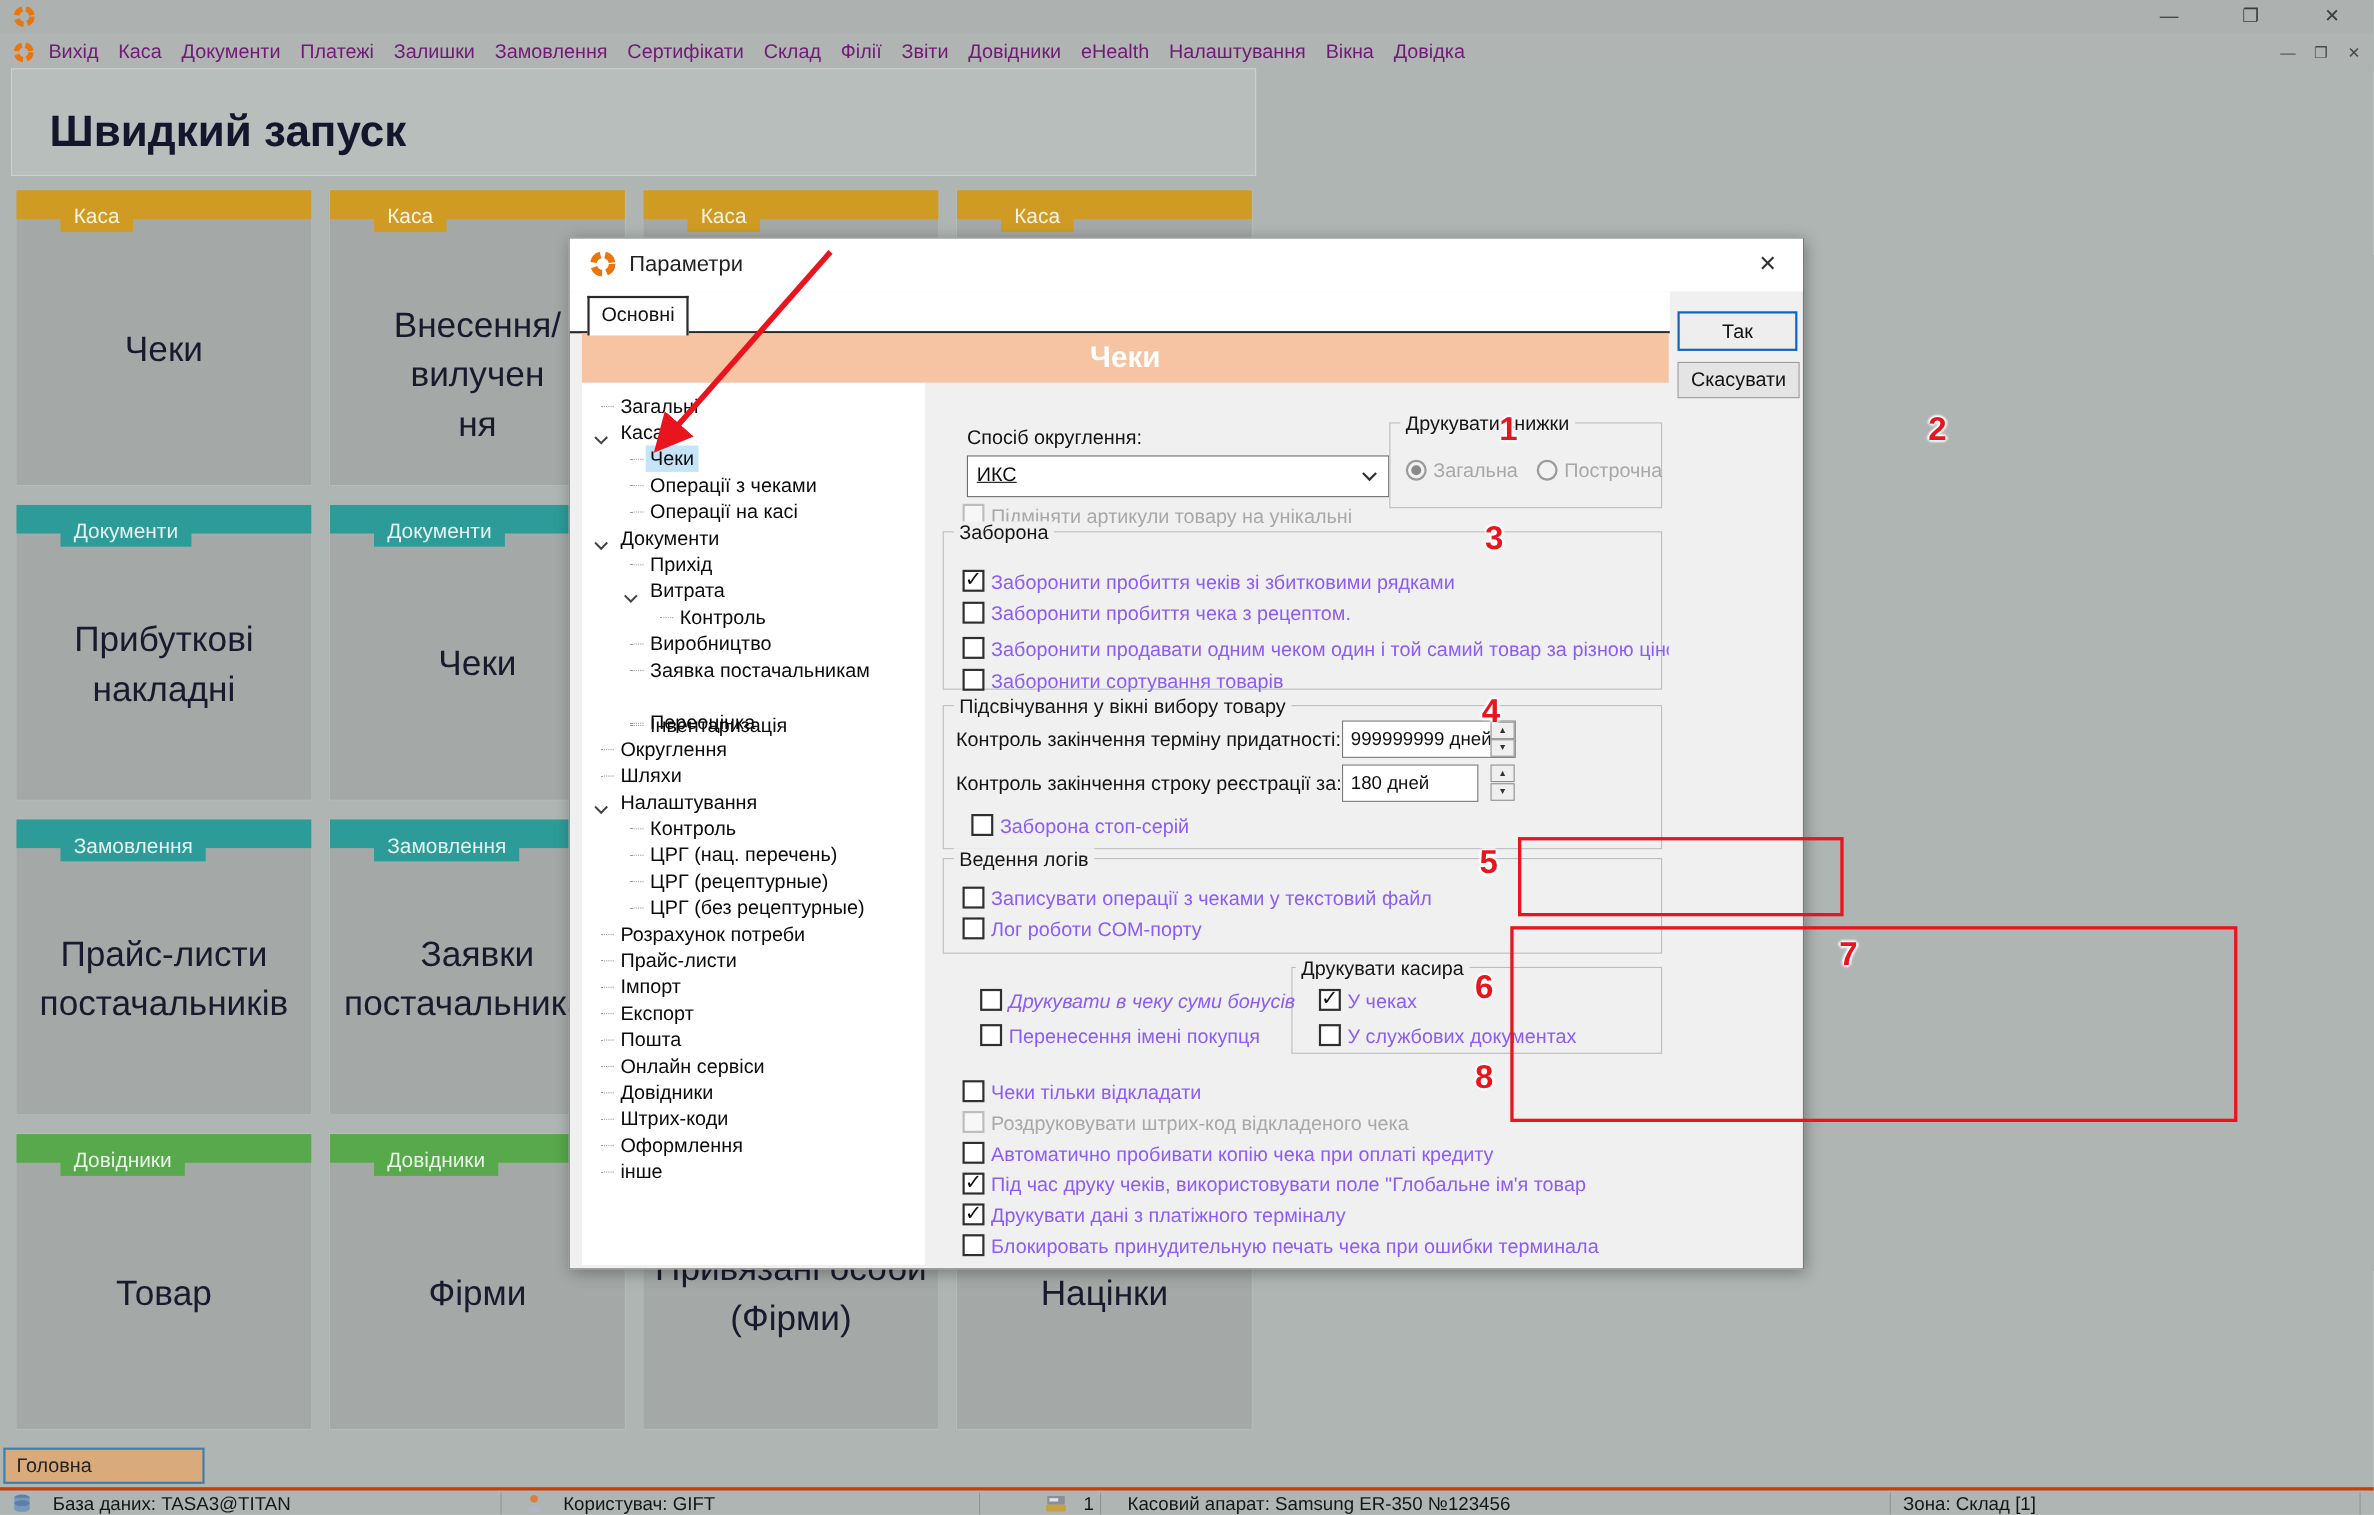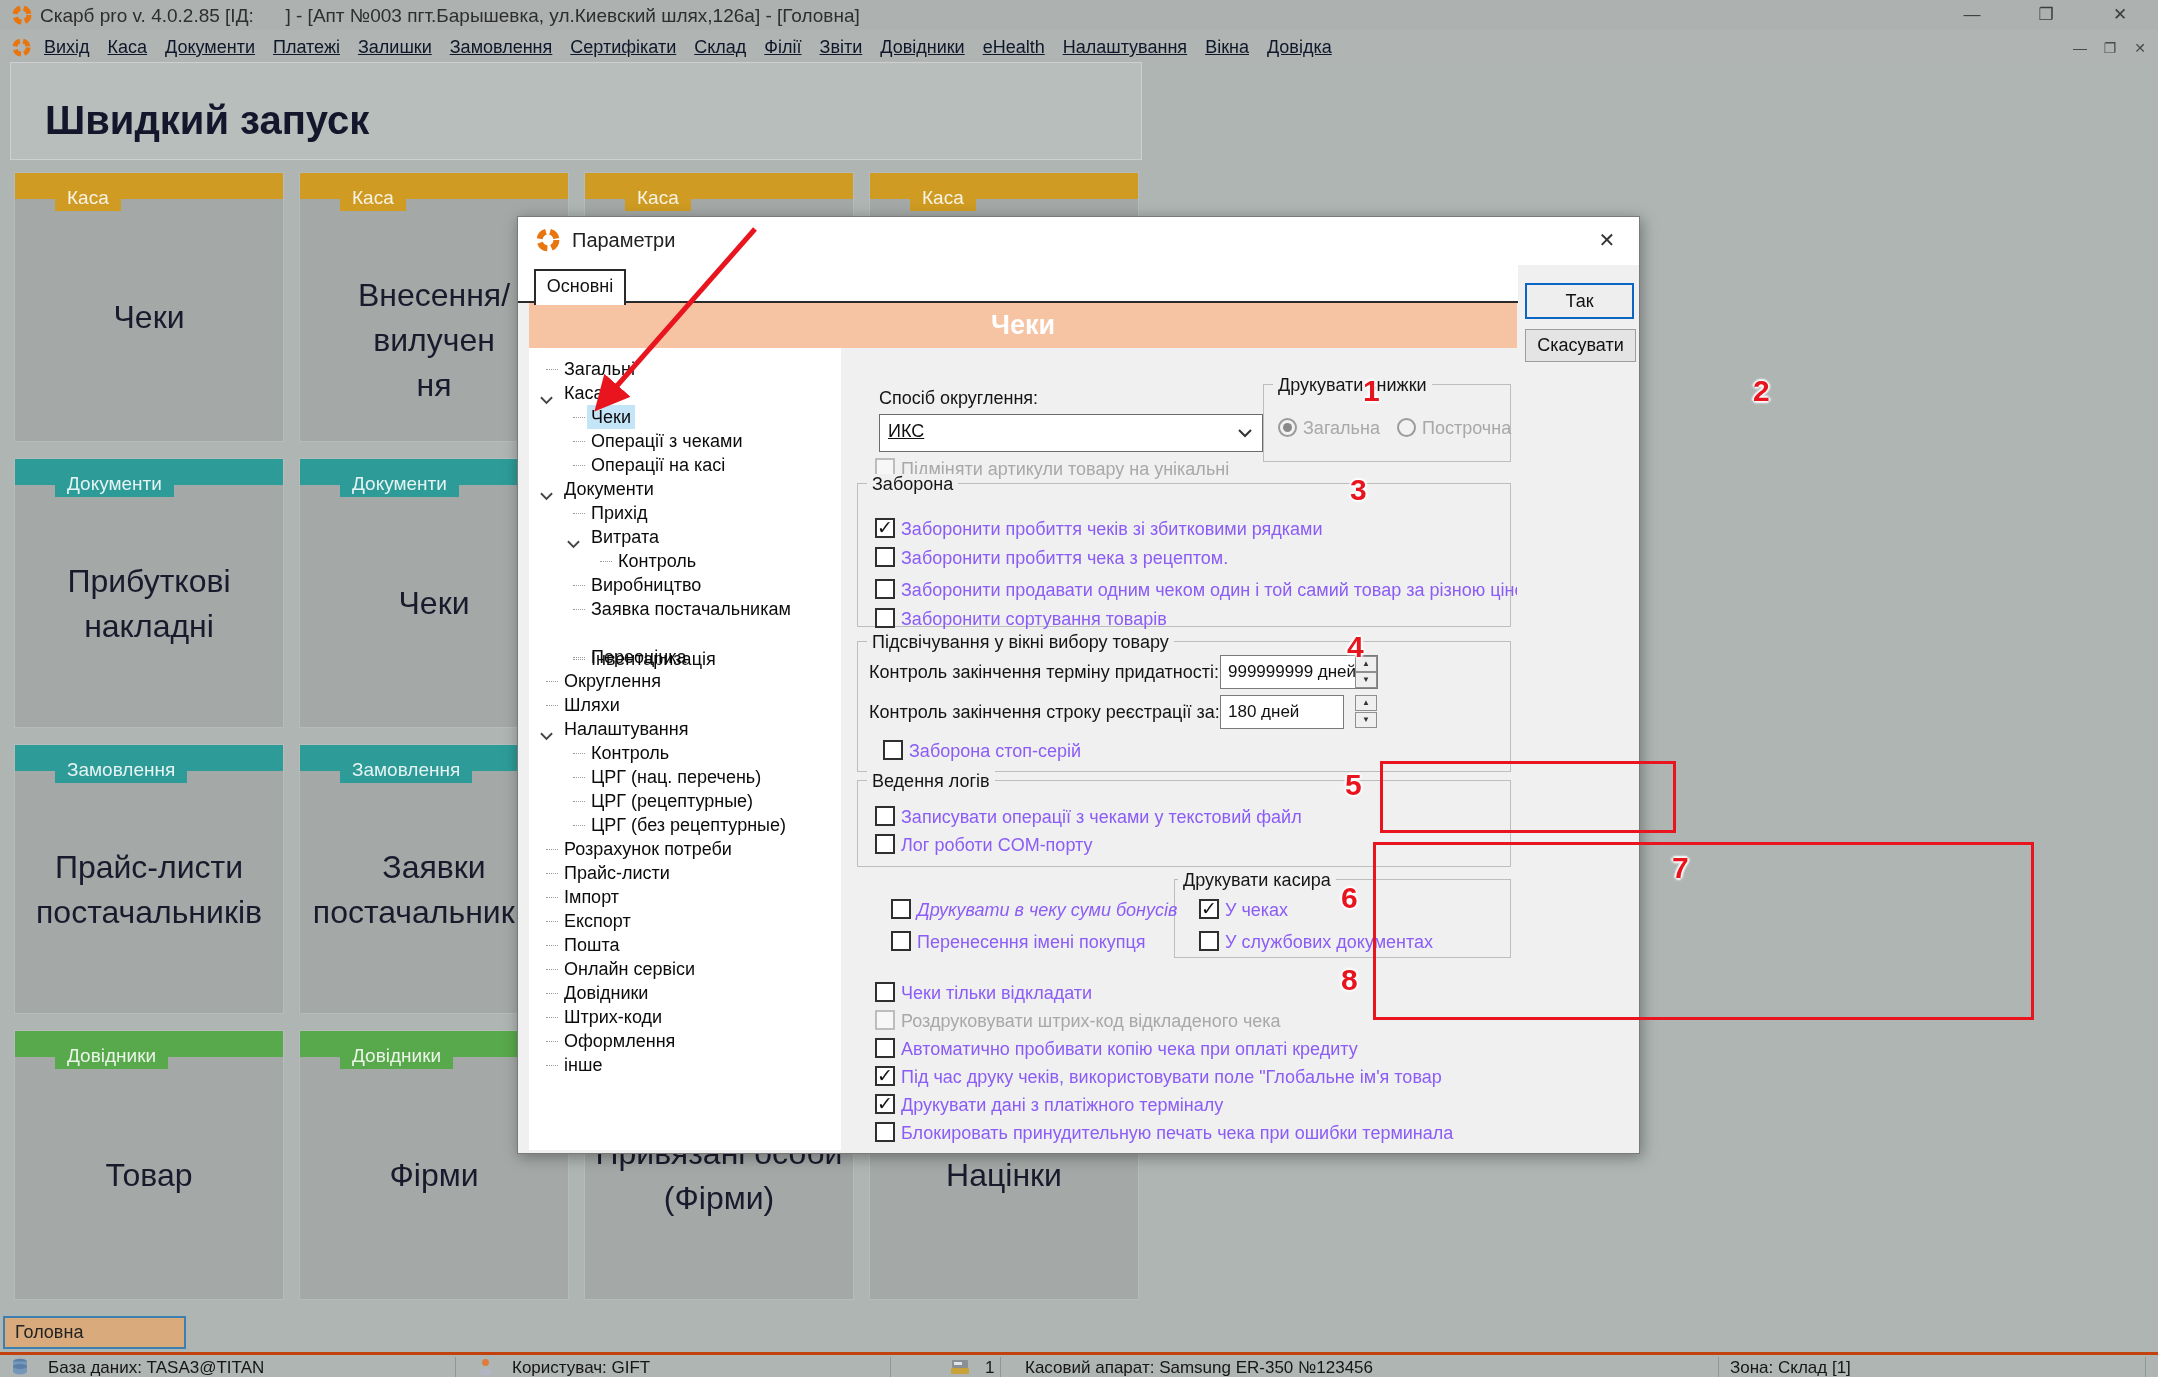--- a/index.html
+++ b/index.html
@@ -4,21 +4,21 @@
 <style>
   html,body{margin:0;padding:0;}
   body{font-family:"Liberation Sans", sans-serif; -webkit-font-smoothing:antialiased;}
   #stage{position:relative;width:2158px;height:1377px;background:#aeb5b2;overflow:hidden;}
   .abs{position:absolute;}
   
   #titlebar{left:0;top:0;width:2158px;height:30px;background:#adb2b0;color:#2e2e2e;font-size:19px;}
   #titlebar .t-text{position:absolute;left:40px;top:5px;white-space:pre;}
   .winbtn{position:absolute;top:3px;width:40px;height:24px;text-align:center;color:#3d3d3d;font-size:17px;line-height:24px;}
   #menubar{left:0;top:30px;width:2158px;height:35px;background:#b0b4b2;}
-  .menu-item{display:inline-block;color:#0f172a;font-size:18px;line-height:35px;text-decoration:underline;}
+  .menu-item{display:inline-block;color:#701a75;font-size:18px;line-height:35px;}
   #menu-items{position:absolute;left:44px;top:0;display:flex;gap:18px;}
   .mdibtn{position:absolute;top:8px;width:24px;height:20px;color:#4a4a4a;font-size:14px;text-align:center;line-height:20px;}
   
   #ql-panel{left:10px;top:62px;width:1130px;height:96px;background:rgba(255,255,255,0.13);border:1px solid rgba(255,255,255,0.30);}
   #ql-title{left:45px;top:98px;font-size:40px;font-weight:600;color:#15152b;}
   .tile{position:absolute;width:270px;height:270px;background:#a4a9a8;border:1px solid #b6bcba;box-sizing:border-box;}
   .tile-bar{position:absolute;left:0;top:0;width:100%;height:26px;}
   .tile-chip{position:absolute;left:40px;top:11px;height:27px;line-height:27px;padding:0 12px;font-size:19px;color:rgba(255,255,255,0.88);}
   .tile-label{position:absolute;left:6px;top:100px;width:256px;text-align:center;font-size:32px;line-height:45px;color:#1a1a2c;}
   .tile-label.one{top:122px;}
@@ -74,21 +74,20 @@
 <body>
 
 <div id="stage">
 
   <div class="abs" id="titlebar">
     <span class="abs" style="left:12px;top:5px;">
       <svg width="20" height="20" viewBox="0 0 20 20">
           <circle cx="10" cy="10" r="7" fill="none" stroke="#e8750e" stroke-width="5" stroke-dasharray="8 3.5"></circle>
         </svg>
     </span>
-    <span class="t-text">Скарб pro v. 4.0.2.85 [ІД:      ] - [Апт №003 пгт.Барышевка, ул.Киевский шлях,126а] - [Головна]</span>
     <span class="winbtn" style="left:1952px;">—</span>
     <span class="winbtn" style="left:2026px;">❐</span>
     <span class="winbtn" style="left:2100px;">✕</span>
   </div>
 
   <div class="abs" id="menubar">
     <span class="abs" style="left:12px;top:8px;">
       <svg width="19" height="19" viewBox="0 0 20 20">
           <circle cx="10" cy="10" r="7" fill="none" stroke="#e8750e" stroke-width="5" stroke-dasharray="8 3.5"></circle>
         </svg>

